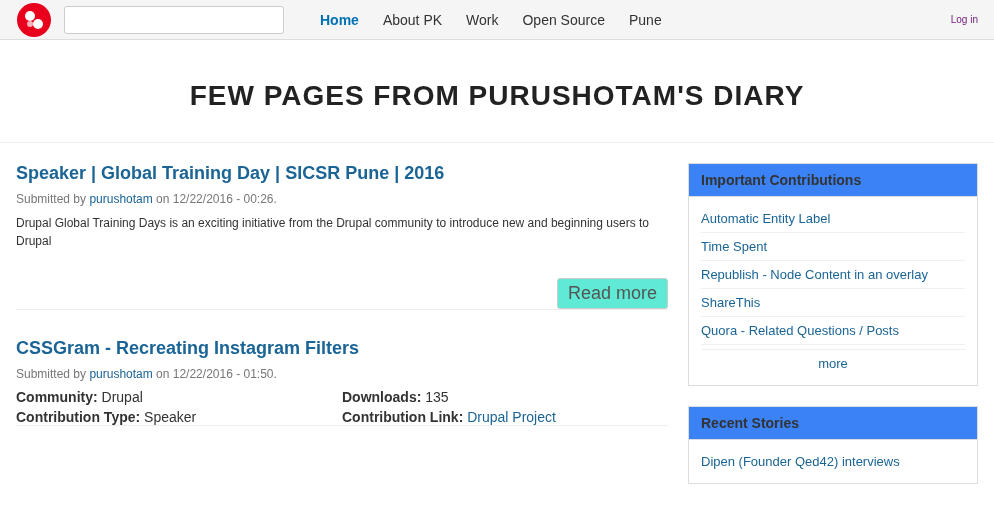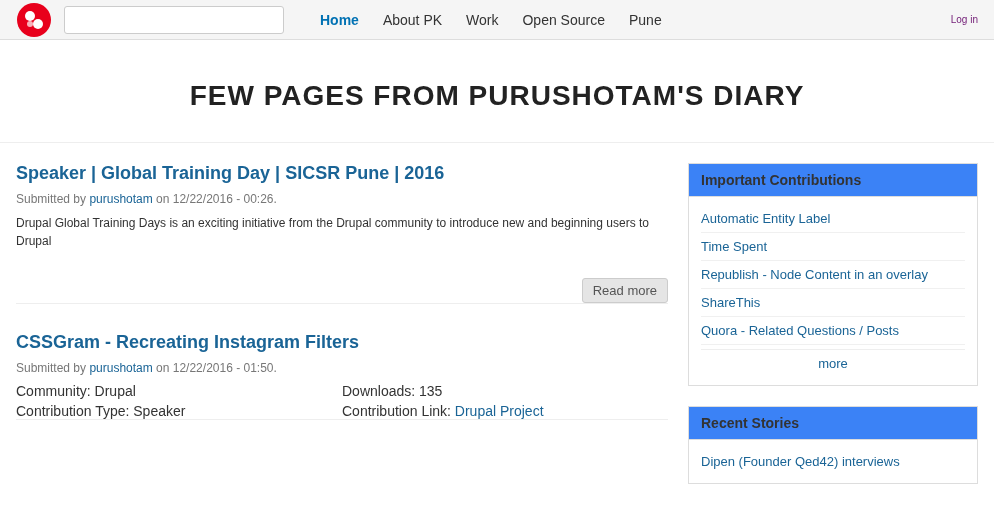--- a/index.html
+++ b/index.html
@@ -112,35 +112,35 @@
     }
 
     .read-more-wrap {
       text-align: right;
     }
     .read-more-btn {
       display: inline-block;
       padding: 4px 10px;
       border: 1px solid #ccc;
       border-radius: 3px;
-      font-size: 13px;
+      font-size: 18px;
       color: #555;
       cursor: pointer;
-      background: #e5e5e5;
+      background: #5eead4;
       text-align: right;
     }
 
     .article-details {
       display: grid;
       grid-template-columns: 1fr 1fr;
       gap: 4px 0;
       font-size: 14px;
       margin-top: 6px;
     }
-    .detail-label { font-weight: normal; }
+    .detail-label { font-weight: bold; }
     .detail-link {
       color: #1a6496;
       text-decoration: none;
     }
 
     
     #sidebar {
       flex: 0 0 290px;
     }
 

